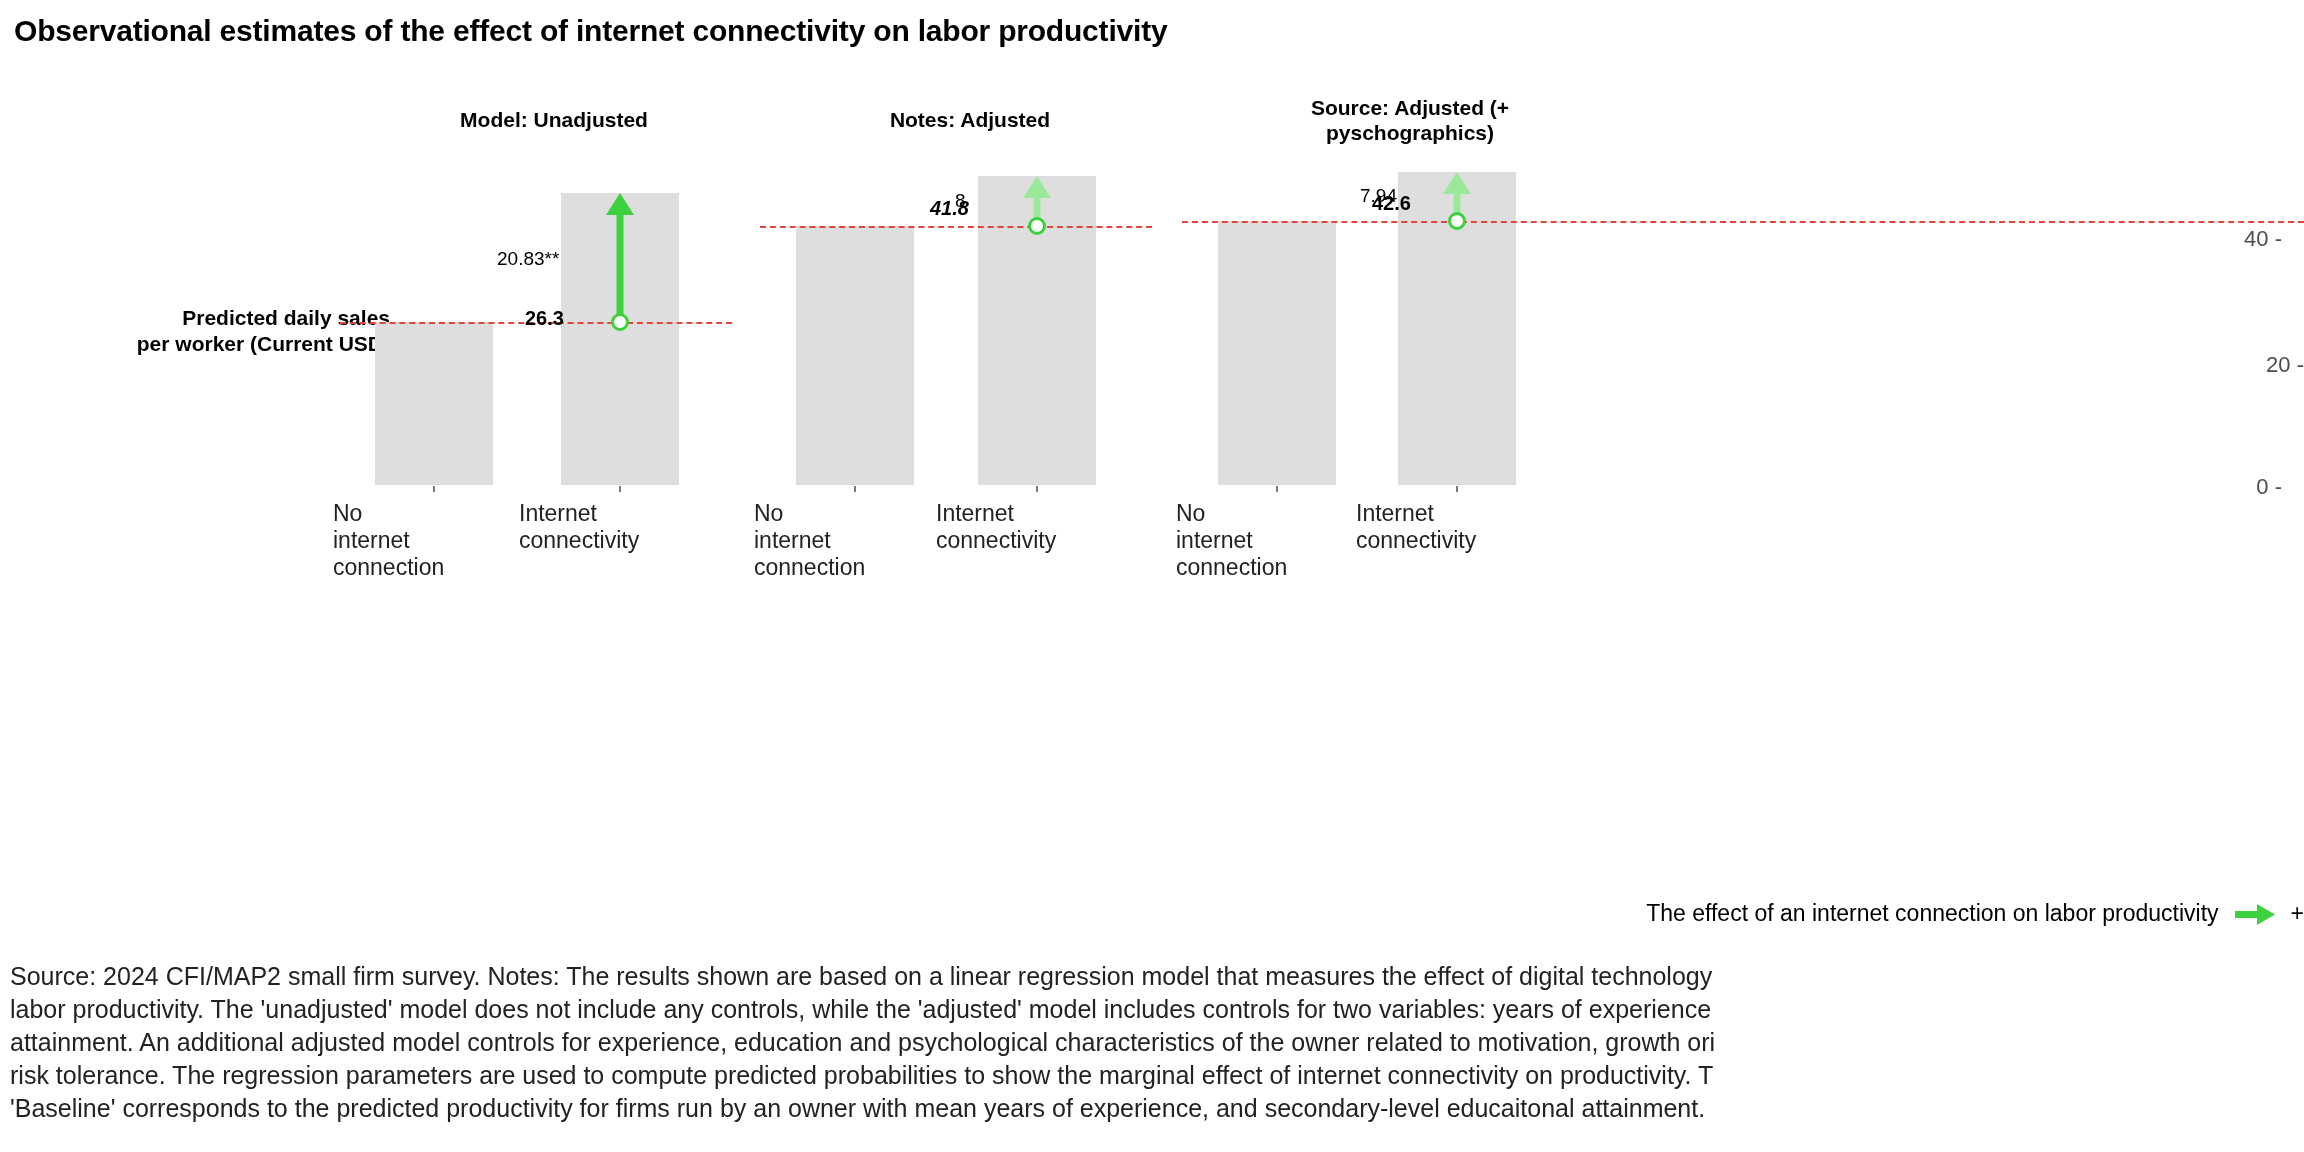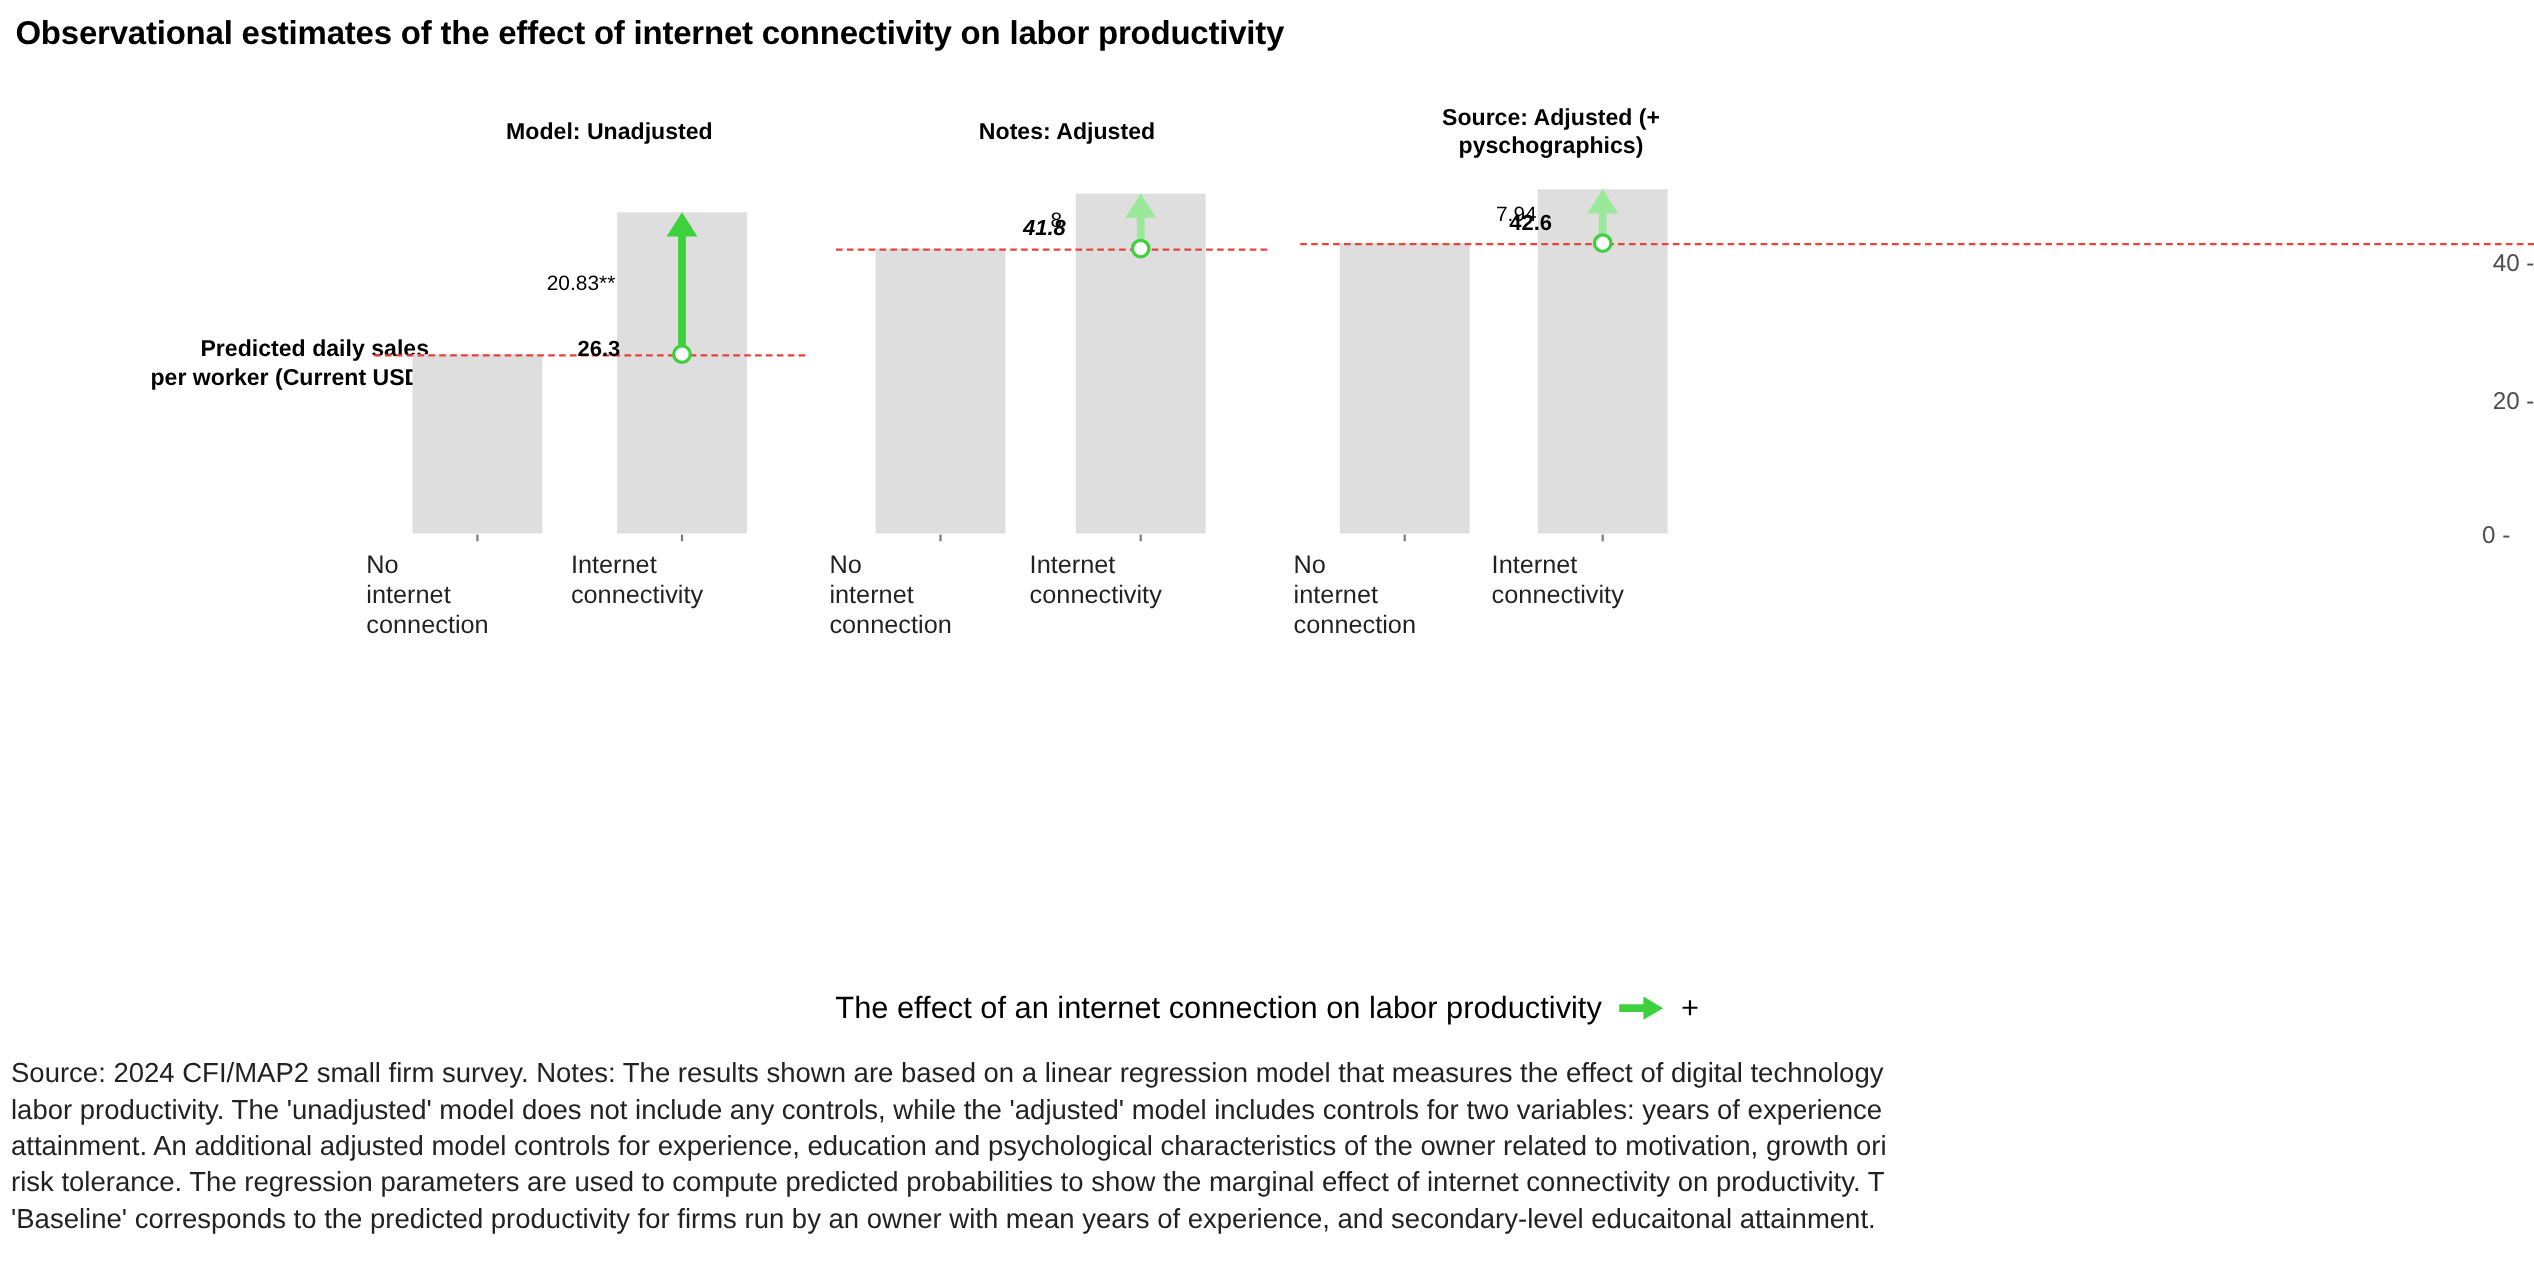--- a/index.html
+++ b/index.html
@@ -131,22 +131,22 @@
     color: #222;
     line-height: 1.18;
   }
 
   
   #legend {
     position: absolute;
     top: 900px;
     left: 0;
     width: 2304px;
-    text-align: center;
-    font-size: 28px;
+    text-align: right;
+    font-size: 23px;
   }
   #legend .legend-inner {
     display: inline-flex;
     align-items: center;
     gap: 14px;
   }
   .legend-key {
     display: inline-flex;
     align-items: center;
   }
@@ -175,21 +175,21 @@
   <div class="panel-title" style="left:1210px; top:16px; width:400px;">
     <span>Source: Adjusted (+</span><br>
     <span>pyschographics)</span>
   </div>
 
   <div id="ylab" style="left:50px; top:225px; width:340px;">
     <span>Predicted daily sales</span><br>
     <span>per worker (Current USD)</span>
   </div>
 
-  <div class="ytick" style="top:146px; width:380px; ">
+  <div class="ytick" style="top:146px; width:380px; padding-right:22px;">
     <span>40</span> -
   </div>
   <div class="ytick" style="top:272px; width:380px; ">
     <span>20</span> -
   </div>
   <div class="ytick" style="top:394px; width:380px; padding-right:22px;">
     <span>0</span> -
   </div>
 
   <div class="bar" style="left:375px; top:242px; width:118px; height:163px;"></div>

